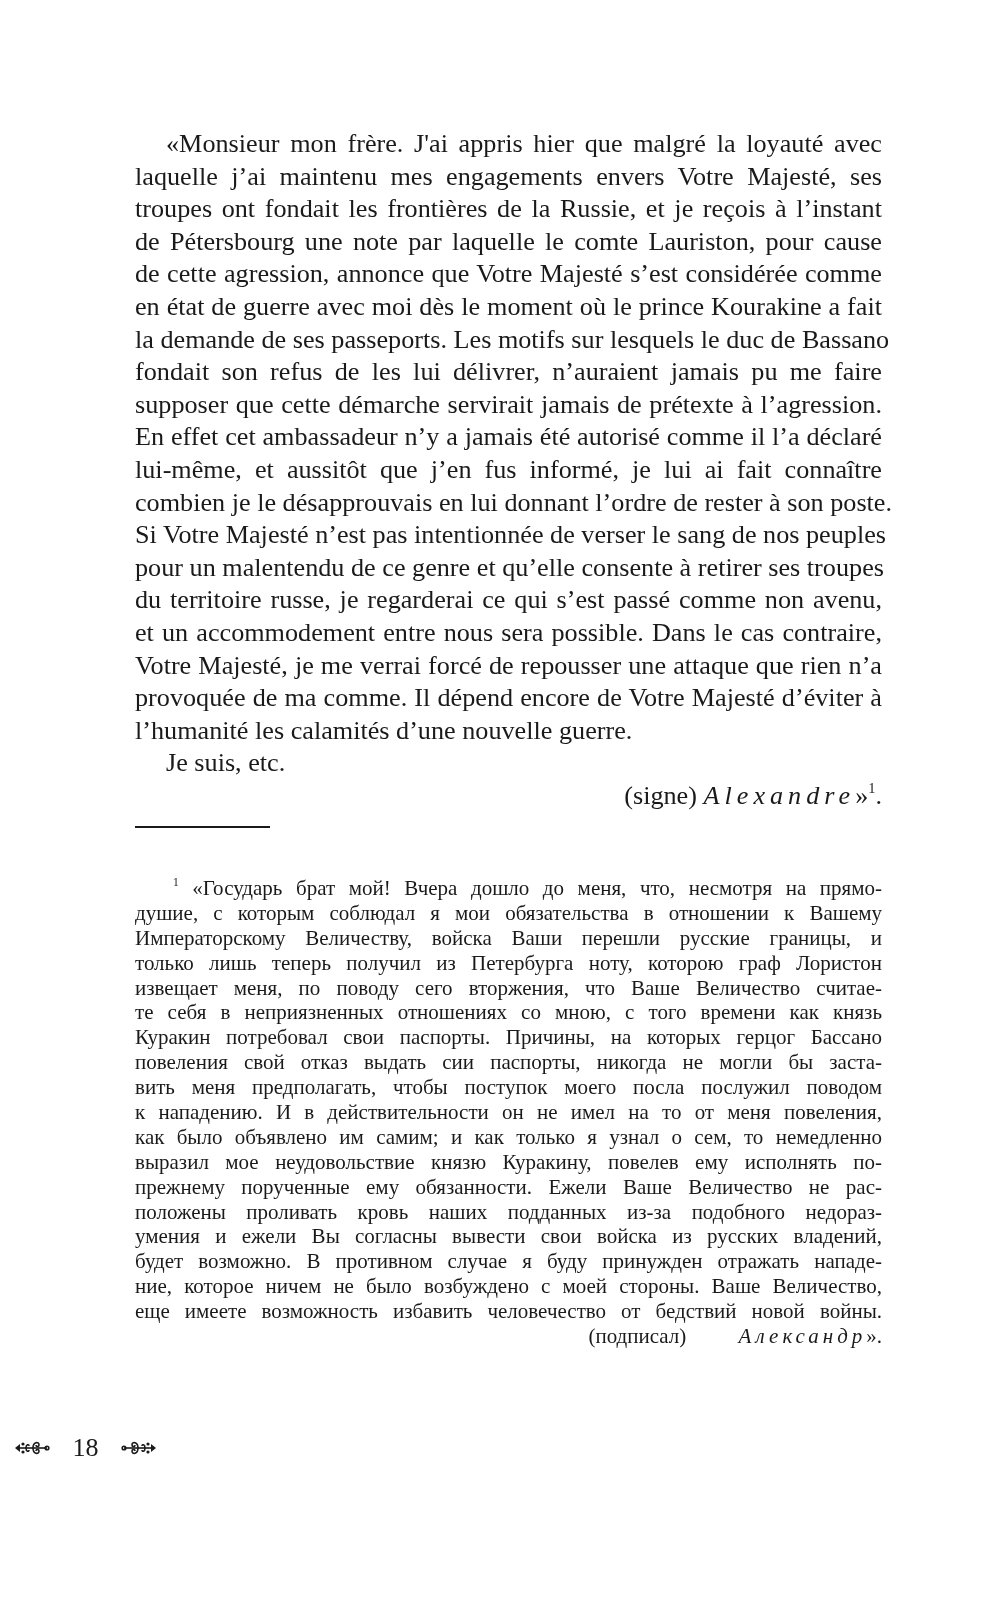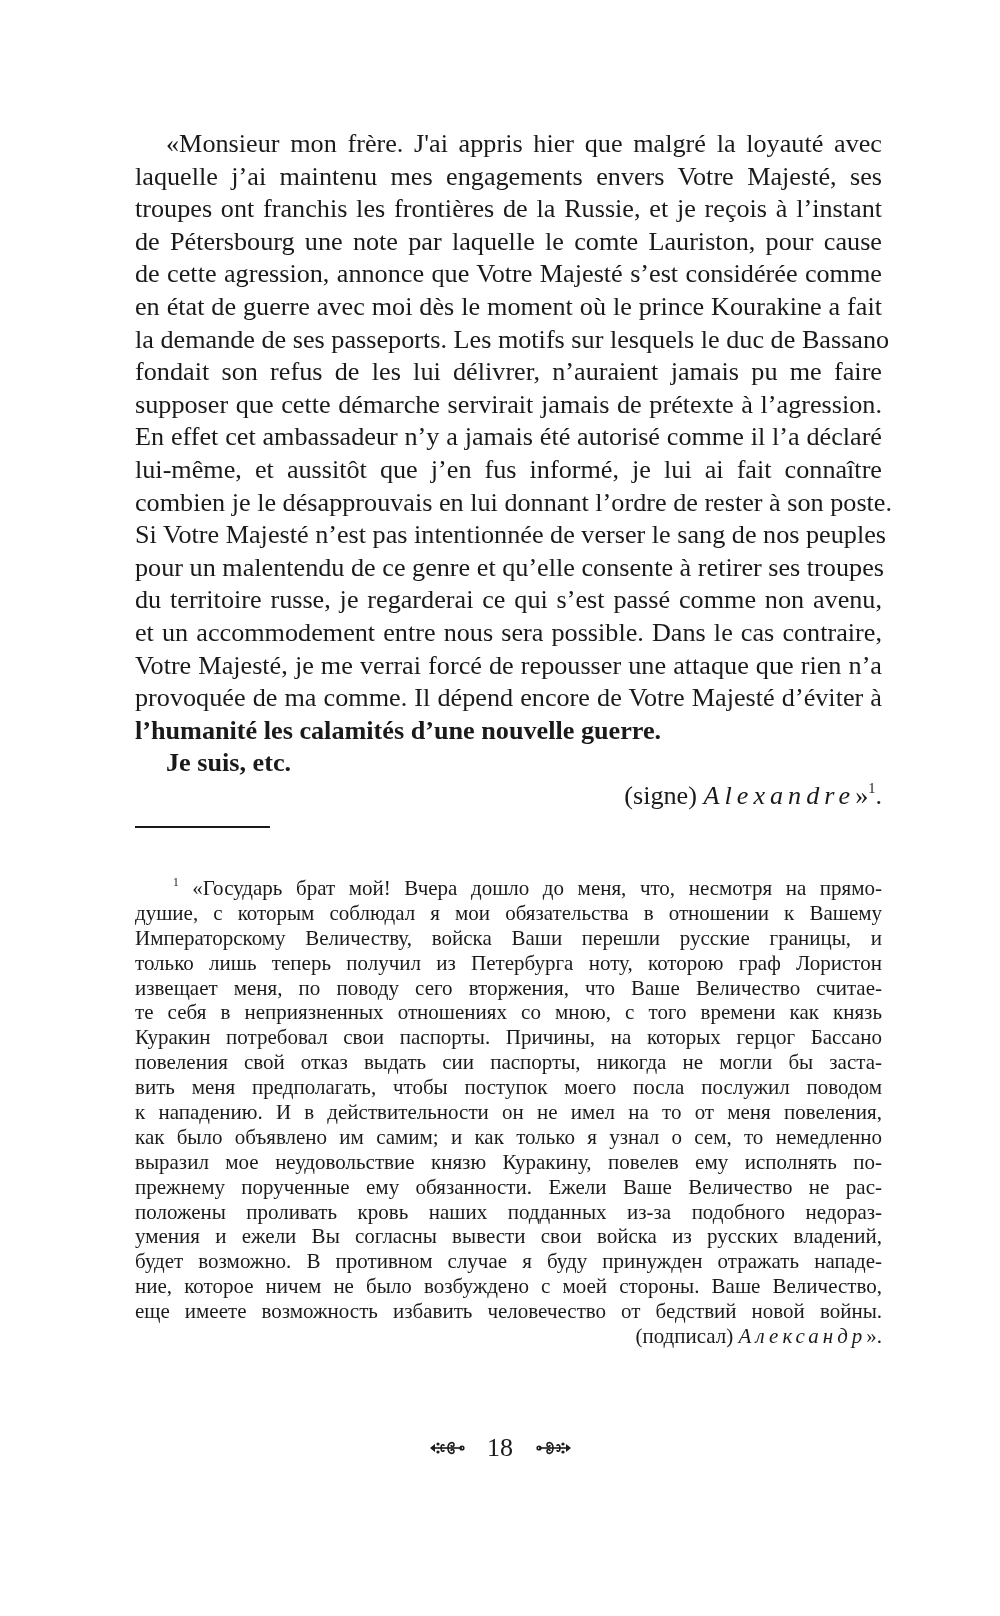--- a/index.html
+++ b/index.html
@@ -4,50 +4,50 @@
 <style>
   html, body { margin: 0; padding: 0; background: #ffffff; }
   body { width: 1000px; height: 1616px; position: relative; overflow: hidden; color: #1a1a1a; }
   .page { position: absolute; left: 0; top: 0; width: 964px; height: 1616px; }
   .main {
     position: absolute; left: 135px; top: 128px; width: 747px;
     font-family: "Liberation Serif", "DejaVu Serif", serif;
     font-size: 26.2px; line-height: 32.6px;
   }
   .line { display: block; white-space: nowrap; text-align: justify; text-align-last: justify; height: 32.6px; }
-  .line.last { text-align-last: left; font-weight: bold; }
+  .line.last { text-align-last: left; }
   .line.indent { text-indent: 31px; }
   .signature { text-align: right; text-align-last: right; margin-top: 0px; }
   .sig-name { font-style: italic; letter-spacing: 5px; }
-  .sig-name.ru { letter-spacing: 4px; }
+  .sig-name.ru { letter-spacing: 4px; margin-left: 47px; }
   sup { font-size: 0.55em; vertical-align: 0.75em; line-height: 0; }
   .rule { position: absolute; left: 135px; top: 826px; width: 135px; height: 2px; background: #1a1a1a; }
   .notes {
     position: absolute; left: 135px; top: 876px; width: 747px;
     font-family: "Liberation Serif", "DejaVu Serif", serif;
     font-size: 21px; line-height: 24.9px;
   }
   .notes .line { height: 24.9px; }
   .notes .line.indent { text-indent: 38px; }
   .folio {
-    position: absolute; left: 0; top: 1430px; width: 1000px; text-align: center;
+    position: absolute; left: 0; top: 1430px; width: 1000px; 
     font-family: "Liberation Serif", "DejaVu Serif", serif; font-size: 26px; line-height: 32px;
   }
   .folio .orn { display: inline-block; vertical-align: middle; width: 38px; height: 22px; margin: 0 14px; }
   .folio .num { display: inline-block; vertical-align: middle; }
 </style>
 </head>
 <body>
 
 <div class="page">
 
   <div class="main">
     <span class="line indent">«Monsieur mon frère. J'ai appris hier que malgré la loyauté avec</span>
     <span class="line">laquelle j’ai maintenu mes engagements envers Votre Majesté, ses</span>
-    <span class="line">troupes ont franchis les frontières de la Russie, et je reçois à l’instant</span>
+    <span class="line">troupes ont fondait les frontières de la Russie, et je reçois à l’instant</span>
     <span class="line">de Pétersbourg une note par laquelle le comte Lauriston, pour cause</span>
     <span class="line">de cette agression, annonce que Votre Majesté s’est considérée comme</span>
     <span class="line">en état de guerre avec moi dès le moment où le prince Kourakine a fait</span>
     <span class="line">la demande de ses passeports. Les motifs sur lesquels le duc de Bassano</span>
     <span class="line">fondait son refus de les lui délivrer, n’auraient jamais pu me faire</span>
     <span class="line">supposer que cette démarche servirait jamais de prétexte à l’agression.</span>
     <span class="line">En effet cet ambassadeur n’y a jamais été autorisé comme il l’a déclaré</span>
     <span class="line">lui-même, et aussitôt que j’en fus informé, je lui ai fait connaître</span>
     <span class="line">combien je le désapprouvais en lui donnant l’ordre de rester à son poste.</span>
     <span class="line">Si Votre Majesté n’est pas intentionnée de verser le sang de nos peuples</span>

